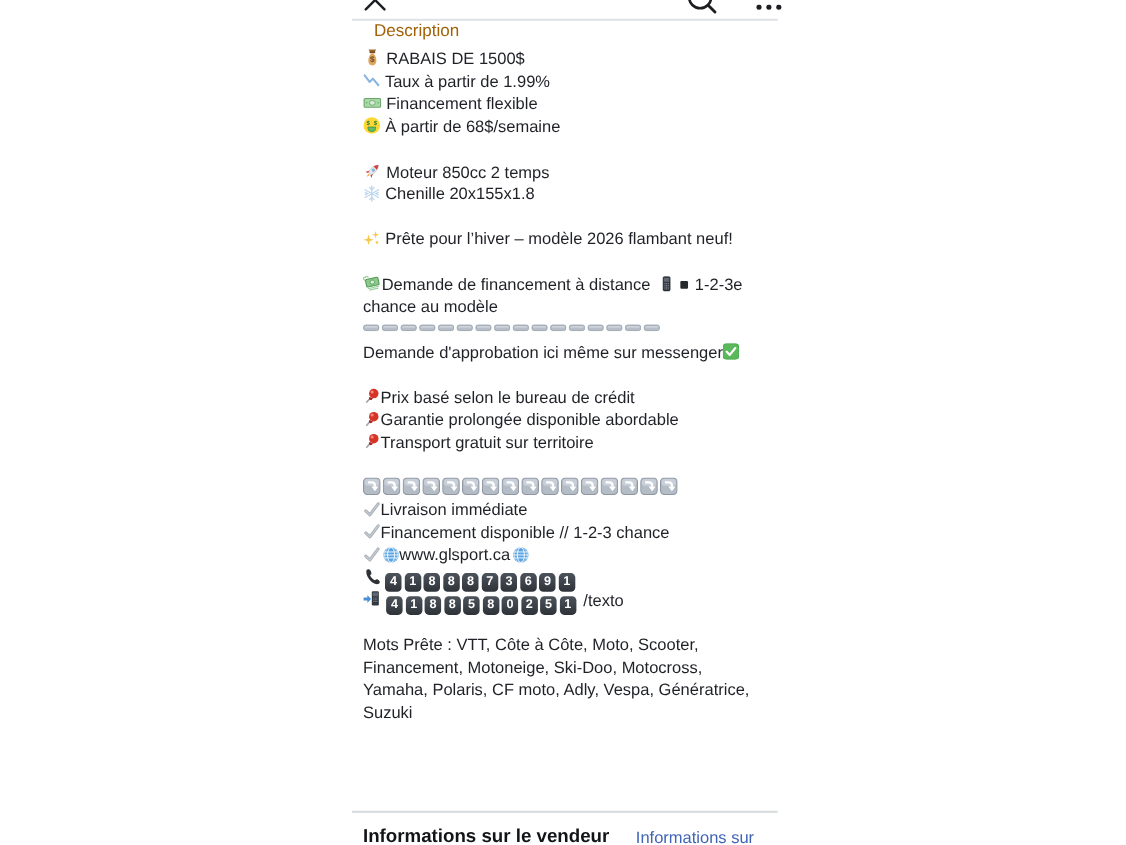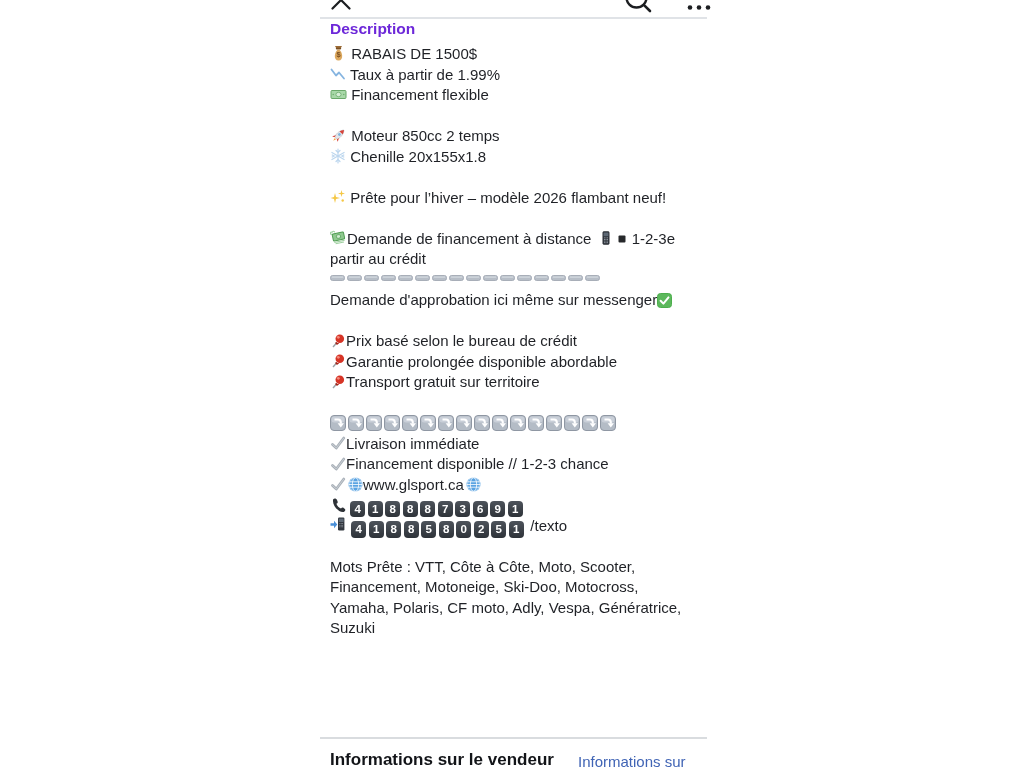--- a/index.html
+++ b/index.html
@@ -1,21 +1,21 @@
 <!DOCTYPE html>
 <html style="--link: #4064b5; --text: #1f2126;"><head>
 <meta charset="utf-8">
 <style>
   html,body{margin:0;padding:0;background:#fff;}
   .screen{position:relative;width:1024px;height:768px;background:#fff;overflow:hidden;
           font-family:"Liberation Sans",sans-serif;color:var(--text,#1f2126);}
   .content{position:absolute;left:320px;top:0;width:387px;height:768px;background:#fff;}
   .icon-btn{position:absolute;cursor:pointer;}
   .top-divider{position:absolute;left:0;top:17px;width:387px;height:2px;background:#e0e3e7;}
-  .section-title{position:absolute;left:10px;top:20px;font-size:15.5px;font-weight:bold;color:#6d28d9;}
+  .section-title{position:absolute;left:20px;top:20px;font-size:15.5px;font-weight:normal;color:#a16207;}
   .desc{position:absolute;left:10px;top:44px;width:377px;font-size:15px;}
   .line{height:20.5px;line-height:20.5px;white-space:nowrap;}
   .emo{display:inline-block;}
   .emo svg{vertical-align:-2.5px;}
   .emo + .emo{margin-left:2px;}
   [data-name="small-black-square-icon"] svg{vertical-align:1px;margin:0 2px;}
   [data-name="minus-keycap-icon"] svg{vertical-align:-1px;}
   .keycap{display:inline-block;width:15px;height:16.5px;border-radius:4px;
           background:linear-gradient(180deg,#4d535b,#2e3339);color:#fff;font-size:11.5px;
           font-weight:bold;text-align:center;line-height:16.5px;margin-right:2.5px;vertical-align:-2.5px;}
@@ -57,20 +57,26 @@
             </svg></span> RABAIS DE 1500$</div>
         <div class="line" data-name="description-line"><span class="emo" data-name="chart-down-icon"><svg width="16" height="16" viewBox="0 0 16 16">
               <path d="M1.5 3.5 L6 9.5 L9 6.5 L14 12.5" fill="none" stroke="#85b4e0" stroke-width="1.8" stroke-linecap="round" stroke-linejoin="round"></path>
             </svg></span> Taux à partir de 1.99%</div>
         <div class="line" data-name="description-line"><span class="emo" data-name="banknote-icon"><svg width="17" height="17" viewBox="0 0 17 17">
               <rect x="1" y="4.5" width="15" height="8" rx="1" fill="#a8d8a8" stroke="#69a869" stroke-width="1"></rect>
               <ellipse cx="8.5" cy="8.5" rx="2.6" ry="2.2" fill="#d6eed6" stroke="#69a869" stroke-width="0.8"></ellipse>
               <circle cx="3.2" cy="8.5" r="0.7" fill="#69a869"></circle>
               <circle cx="13.8" cy="8.5" r="0.7" fill="#69a869"></circle>
             </svg></span> Financement flexible</div>
+        <div class="line" data-name="description-line"><span class="emo" data-name="money-face-icon"><svg width="16" height="16" viewBox="0 0 16 16">
+              <circle cx="8" cy="8" r="7.5" fill="#fdd835"></circle>
+              <text x="4.7" y="7.6" font-size="5.5" font-weight="bold" fill="#2e7d32" text-anchor="middle">$</text>
+              <text x="11.3" y="7.6" font-size="5.5" font-weight="bold" fill="#2e7d32" text-anchor="middle">$</text>
+              <path d="M4.5 9.5 h7 v1.2 a3.5 3 0 0 1 -7 0z" fill="#66bb6a" stroke="#388e3c" stroke-width="0.7"></path>
+            </svg></span> À partir de 68$/semaine</div>
         <div class="line" data-name="description-line"></div>
         <div class="line" data-name="description-line"><span class="emo" data-name="rocket-icon"><svg width="17" height="17" viewBox="0 0 17 17">
               <g transform="rotate(45 8.5 8.5)">
                 <path d="M8.5 0.8 C11 3.3 11.5 8 10.5 12 h-4 C5.5 8 6 3.3 8.5 0.8z" fill="#e3e6ea" stroke="#b9bec5" stroke-width="0.6"></path>
                 <path d="M8.5 0.8 C9.8 2.1 10.4 3.8 10.6 4.8 h-4.2 C6.6 3.8 7.2 2.1 8.5 0.8z" fill="#d6423a"></path>
                 <circle cx="8.5" cy="7.2" r="1.4" fill="#7fb3dc"></circle>
                 <path d="M6.5 10 L4.5 13.5 L6.9 12.6z" fill="#d6423a"></path>
                 <path d="M10.5 10 L12.5 13.5 L10.1 12.6z" fill="#d6423a"></path>
                 <path d="M7.6 12.8 h1.8 L8.5 16z" fill="#f6a23c"></path>
               </g>
@@ -110,21 +116,21 @@
                 <circle cx="6.5" cy="11" r="0.55"></circle>
                 <circle cx="8" cy="11" r="0.55"></circle>
                 <circle cx="9.5" cy="11" r="0.55"></circle>
                 <circle cx="6.5" cy="12.6" r="0.55"></circle>
                 <circle cx="8" cy="12.6" r="0.55"></circle>
                 <circle cx="9.5" cy="12.6" r="0.55"></circle>
               </g>
             </svg></span><span class="emo" data-name="small-black-square-icon"><svg width="8" height="8" viewBox="0 0 8 8">
               <rect x="0.5" y="0.5" width="7" height="7" rx="1" fill="#26282b"></rect>
             </svg></span> 1-2-3e</div>
-        <div class="line" data-name="description-line">partir au crédit</div>
+        <div class="line" data-name="description-line">chance au modèle</div>
         <div class="line" data-name="description-line"><span class="emo" data-name="minus-keycap-icon"><svg width="15" height="16" viewBox="0 0 15 16">
               <rect x="0.5" y="5.5" width="14" height="5" rx="2" fill="#b7bec7" stroke="#9aa2ad" stroke-width="0.8"></rect>
               <rect x="1.5" y="6.3" width="12" height="1.6" rx="0.8" fill="#ccd2d9"></rect>
             </svg></span><span class="emo" data-name="minus-keycap-icon"><svg width="15" height="16" viewBox="0 0 15 16">
               <rect x="0.5" y="5.5" width="14" height="5" rx="2" fill="#b7bec7" stroke="#9aa2ad" stroke-width="0.8"></rect>
               <rect x="1.5" y="6.3" width="12" height="1.6" rx="0.8" fill="#ccd2d9"></rect>
             </svg></span><span class="emo" data-name="minus-keycap-icon"><svg width="15" height="16" viewBox="0 0 15 16">
               <rect x="0.5" y="5.5" width="14" height="5" rx="2" fill="#b7bec7" stroke="#9aa2ad" stroke-width="0.8"></rect>
               <rect x="1.5" y="6.3" width="12" height="1.6" rx="0.8" fill="#ccd2d9"></rect>
             </svg></span><span class="emo" data-name="minus-keycap-icon"><svg width="15" height="16" viewBox="0 0 15 16">

